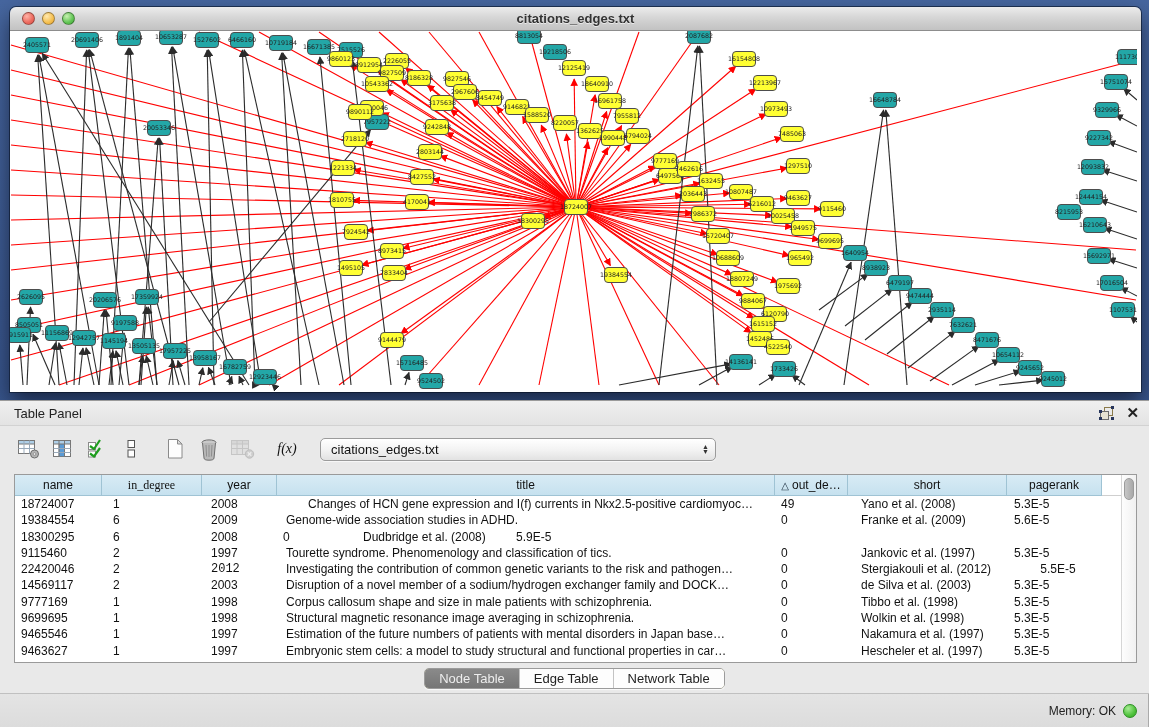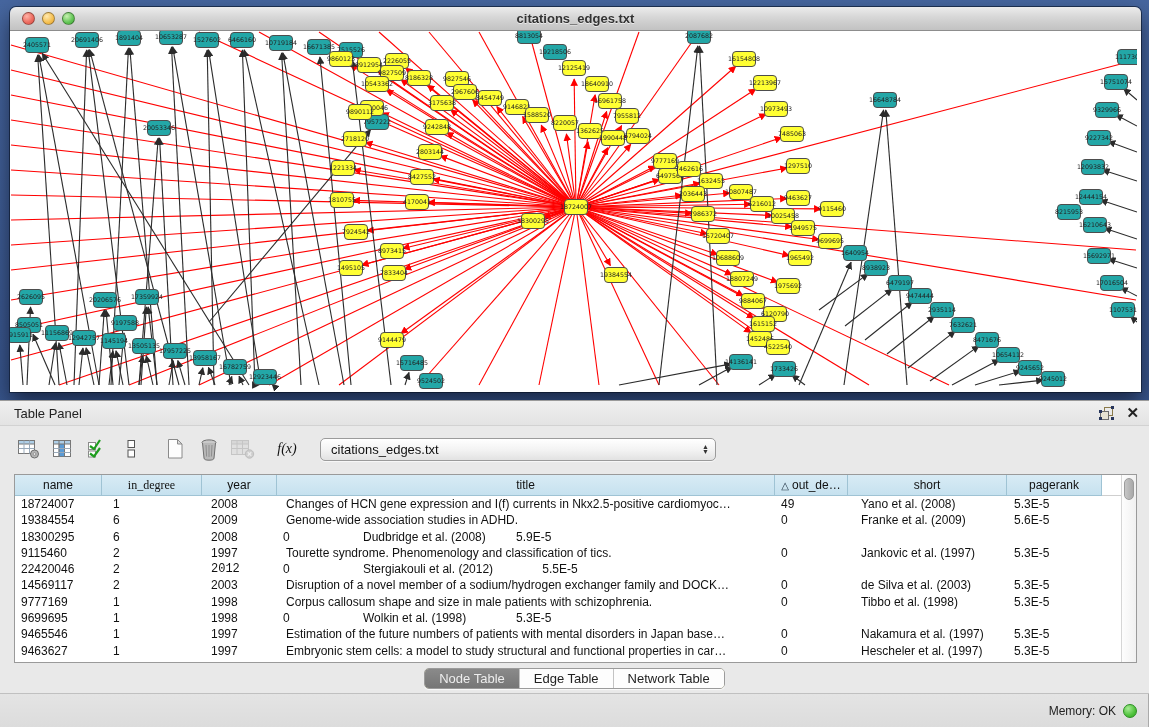--- a/index.html
+++ b/index.html
@@ -881,21 +881,21 @@
           <div class="th" style="width: 95px; flex: 0 0 95px;">
             <span>pagerank</span>
           </div>
           <div class="th-filler"></div>
         </div>
       <div class="tbody">
           <div class="tr">
             <div class="td" style="width: 87px; flex: 0 0 87px; padding-left: 6px;">18724007</div>
             <div class="td" style="width: 100px; flex: 0 0 100px; padding-left: 11px;">1</div>
             <div class="td" style="width: 75px; flex: 0 0 75px; padding-left: 9px;">2008</div>
-            <div class="td" style="width: 498px; flex: 0 0 498px; padding-left: 9px;">Changes of HCN gene expression and I(f) currents in Nkx2.5-positive cardiomyoc…</div>
+            <div class="td" style="width: 498px; flex: 0 0 498px; padding-left: 9px; text-align: center;">Changes of HCN gene expression and I(f) currents in Nkx2.5-positive cardiomyoc…</div>
             <div class="td" style="width: 73px; flex: 0 0 73px; padding-left: 6px;">49</div>
             <div class="td" style="width: 159px; flex: 0 0 159px; padding-left: 13px;">Yano et al. (2008)</div>
             <div class="td" style="width: 95px; flex: 0 0 95px; padding-left: 7px;">5.3E-5</div>
           </div>
           <div class="tr">
             <div class="td" style="width: 87px; flex: 0 0 87px; padding-left: 6px;">19384554</div>
             <div class="td" style="width: 100px; flex: 0 0 100px; padding-left: 11px;">6</div>
             <div class="td" style="width: 75px; flex: 0 0 75px; padding-left: 9px;">2009</div>
             <div class="td" style="width: 498px; flex: 0 0 498px; padding-left: 9px;">Genome-wide association studies in ADHD.</div>
             <div class="td" style="width: 73px; flex: 0 0 73px; padding-left: 6px;">0</div>
@@ -916,20 +916,21 @@
             <div class="td" style="width: 75px; flex: 0 0 75px; padding-left: 9px;">1997</div>
             <div class="td" style="width: 498px; flex: 0 0 498px; padding-left: 9px;">Tourette syndrome. Phenomenology and classification of tics.</div>
             <div class="td" style="width: 73px; flex: 0 0 73px; padding-left: 6px;">0</div>
             <div class="td" style="width: 159px; flex: 0 0 159px; padding-left: 13px;">Jankovic et al. (1997)</div>
             <div class="td" style="width: 95px; flex: 0 0 95px; padding-left: 7px;">5.3E-5</div>
           </div>
           <div class="tr">
             <div class="td" style="width: 87px; flex: 0 0 87px; padding-left: 6px;">22420046</div>
             <div class="td" style="width: 100px; flex: 0 0 100px; padding-left: 11px;">2</div>
             <div class="td" style="width: 75px; flex: 0 0 75px; padding-left: 9px; font-family: Liberation Mono, monospace;">2012</div>
+            <div class="td" style="width: 498px; flex: 0 0 498px; padding-left: 9px;">Investigating the contribution of common genetic variants to the risk and pathogen…</div>
             <div class="td" style="width: 73px; flex: 0 0 73px; padding-left: 6px;">0</div>
             <div class="td" style="width: 159px; flex: 0 0 159px; padding-left: 13px;">Stergiakouli et al. (2012)</div>
             <div class="td" style="width: 95px; flex: 0 0 95px; padding-left: 7px; text-align: center;">5.5E-5</div>
           </div>
           <div class="tr">
             <div class="td" style="width: 87px; flex: 0 0 87px; padding-left: 6px;">14569117</div>
             <div class="td" style="width: 100px; flex: 0 0 100px; padding-left: 11px;">2</div>
             <div class="td" style="width: 75px; flex: 0 0 75px; padding-left: 9px;">2003</div>
             <div class="td" style="width: 498px; flex: 0 0 498px; padding-left: 9px;">Disruption of a novel member of a sodium/hydrogen exchanger family and DOCK…</div>
             <div class="td" style="width: 73px; flex: 0 0 73px; padding-left: 6px;">0</div>
@@ -942,20 +943,21 @@
             <div class="td" style="width: 75px; flex: 0 0 75px; padding-left: 9px;">1998</div>
             <div class="td" style="width: 498px; flex: 0 0 498px; padding-left: 9px;">Corpus callosum shape and size in male patients with schizophrenia.</div>
             <div class="td" style="width: 73px; flex: 0 0 73px; padding-left: 6px;">0</div>
             <div class="td" style="width: 159px; flex: 0 0 159px; padding-left: 13px;">Tibbo et al. (1998)</div>
             <div class="td" style="width: 95px; flex: 0 0 95px; padding-left: 7px;">5.3E-5</div>
           </div>
           <div class="tr">
             <div class="td" style="width: 87px; flex: 0 0 87px; padding-left: 6px;">9699695</div>
             <div class="td" style="width: 100px; flex: 0 0 100px; padding-left: 11px;">1</div>
             <div class="td" style="width: 75px; flex: 0 0 75px; padding-left: 9px;">1998</div>
+            <div class="td" style="width: 498px; flex: 0 0 498px; padding-left: 9px;">Structural magnetic resonance image averaging in schizophrenia.</div>
             <div class="td" style="width: 73px; flex: 0 0 73px; padding-left: 6px;">0</div>
             <div class="td" style="width: 159px; flex: 0 0 159px; padding-left: 13px;">Wolkin et al. (1998)</div>
             <div class="td" style="width: 95px; flex: 0 0 95px; padding-left: 7px;">5.3E-5</div>
           </div>
           <div class="tr">
             <div class="td" style="width: 87px; flex: 0 0 87px; padding-left: 6px;">9465546</div>
             <div class="td" style="width: 100px; flex: 0 0 100px; padding-left: 11px;">1</div>
             <div class="td" style="width: 75px; flex: 0 0 75px; padding-left: 9px;">1997</div>
             <div class="td" style="width: 498px; flex: 0 0 498px; padding-left: 9px;">Estimation of the future numbers of patients with mental disorders in Japan base…</div>
             <div class="td" style="width: 73px; flex: 0 0 73px; padding-left: 6px;">0</div>

